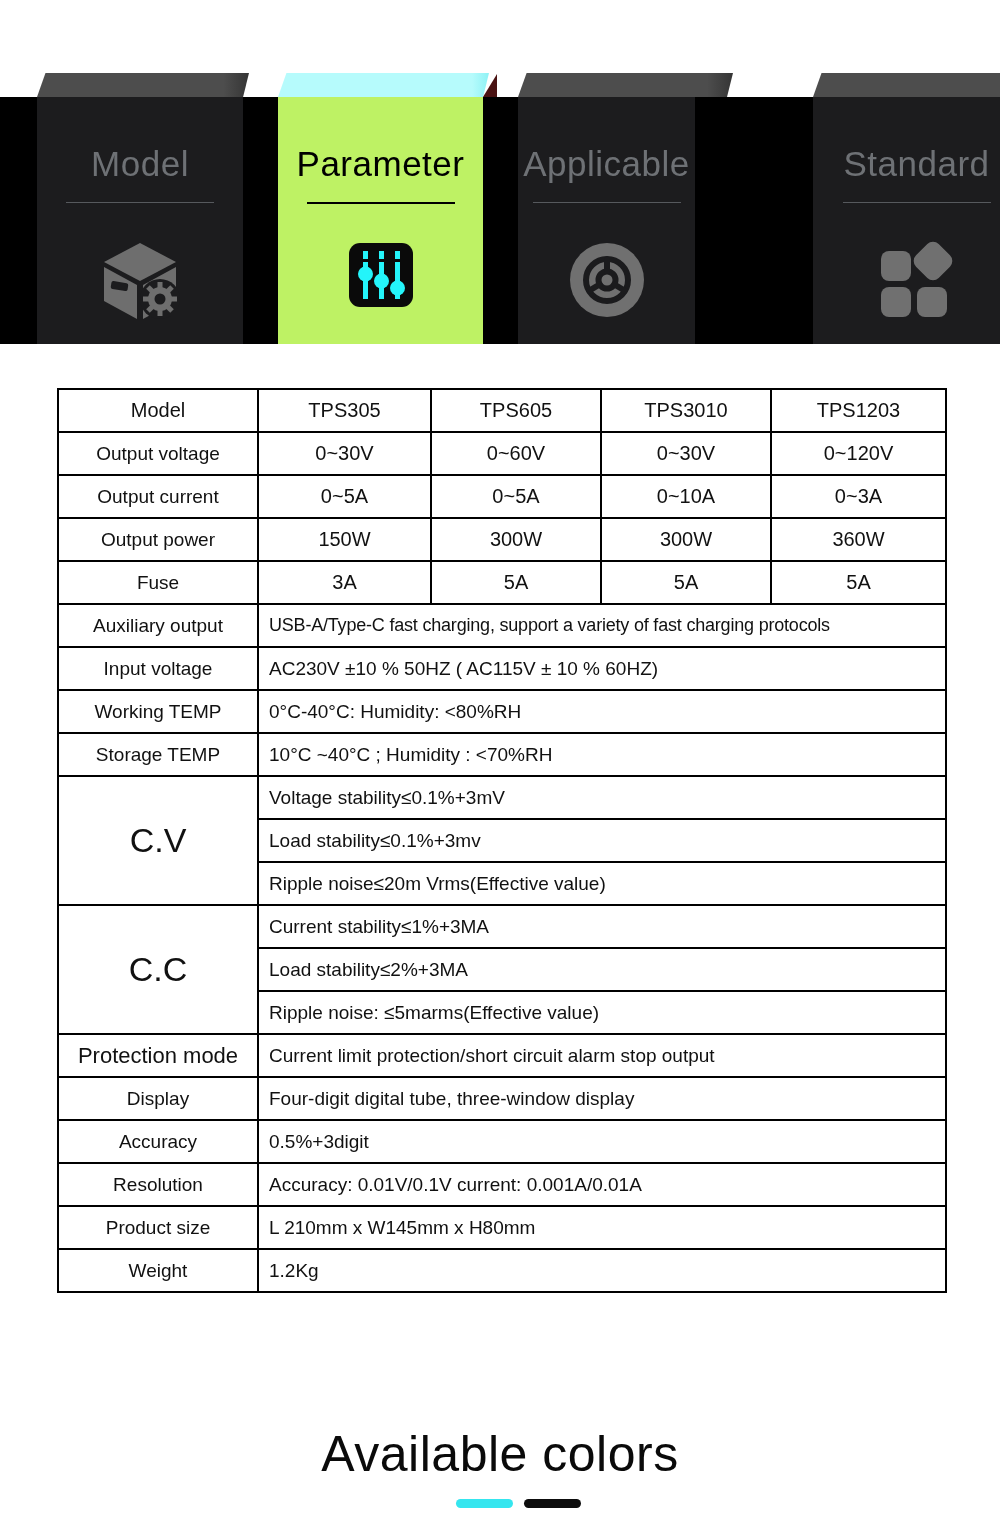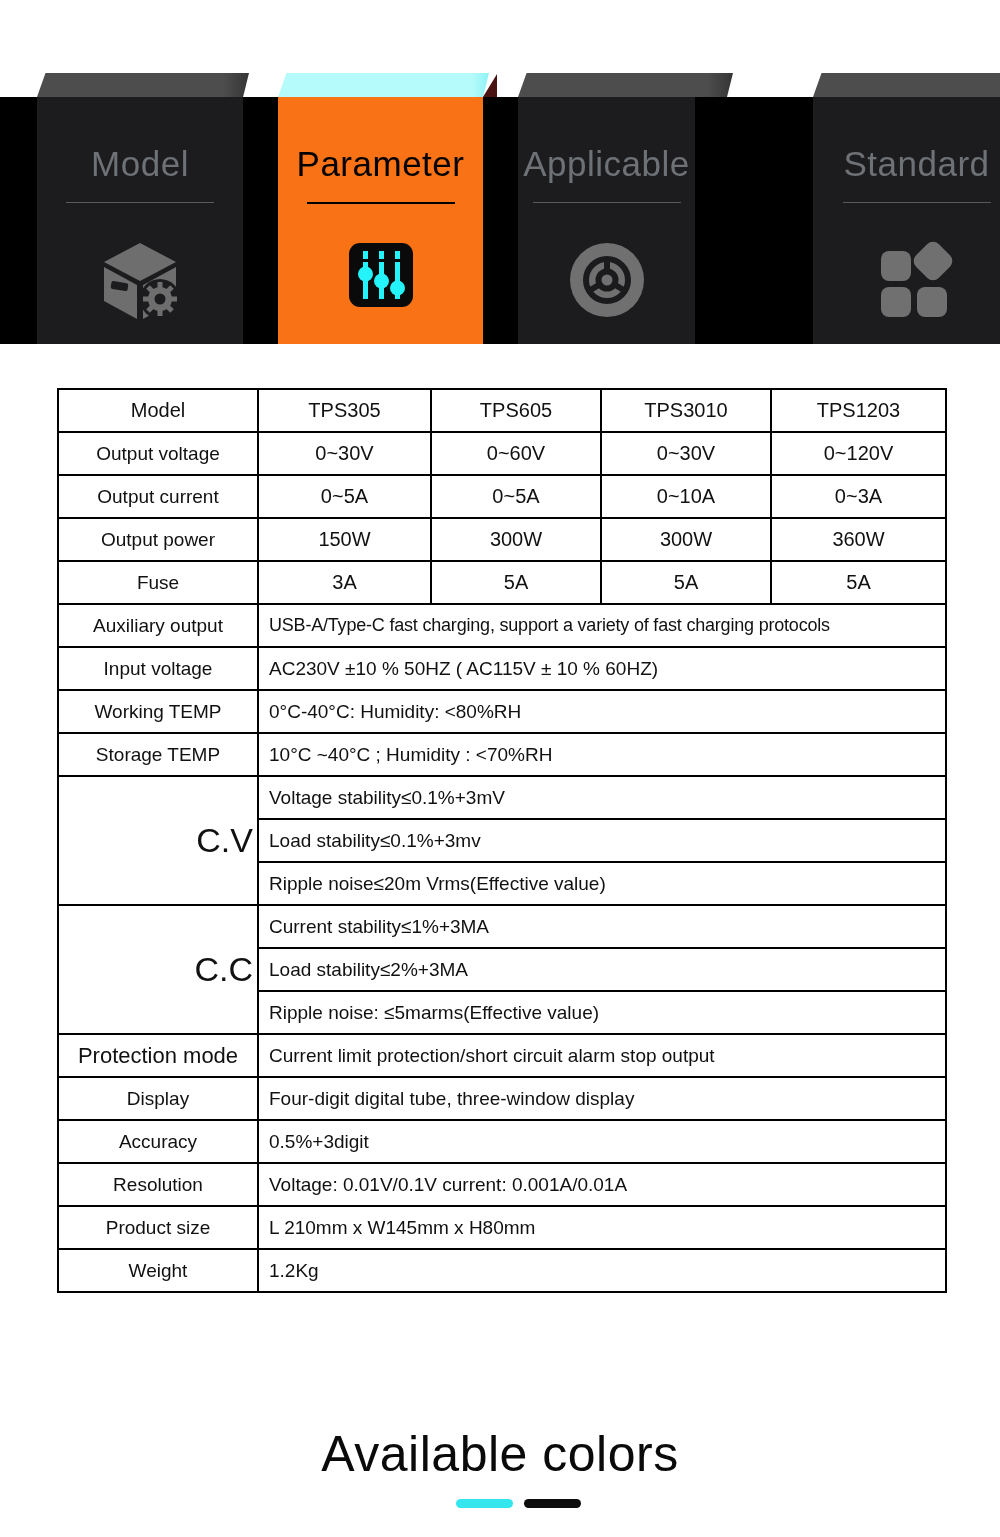--- a/index.html
+++ b/index.html
@@ -13,36 +13,36 @@
   .black-band{position:absolute;left:0;top:97px;width:1000px;height:247px;background:#000;}
   .tab{position:absolute;top:0;height:345px;}
   .flap{position:absolute;top:73px;height:24px;
         clip-path:polygon(4% 0,100% 0,97.2% 100%,0 100%);}
   .flap.dark{background:linear-gradient(to right,#4d4d4d 0 88%,#353535 100%);}
   .flap.lit{background:linear-gradient(to right,#b6fbfc 0 92%,#8ef2f5 100%);}
   .fold{position:absolute;top:74px;width:14px;height:23px;background:#4a1313;
         clip-path:polygon(100% 0,100% 100%,0 100%);}
   .card{position:absolute;top:97px;height:247px;display:flex;flex-direction:column;align-items:center;}
   .card.dark{background:#1c1c1e;}
-  .card.lit{background:#f97316;}
+  .card.lit{background:#bef264;}
   .tab-label{margin-top:48px;font-size:35px;line-height:37px;letter-spacing:.5px;}
   .card.dark .tab-label{color:#6e7175;}
   .card.lit  .tab-label{color:#000;}
   .tab-underline{margin-top:20px;width:148px;height:2px;}
   .card.dark .tab-underline{background:#56595d;height:1px;}
   .card.lit  .tab-underline{background:#000;}
   .tab-icon{margin-top:38px;}
   
   table.spec{border-collapse:collapse;margin:43px 0 0 57px;table-layout:fixed;}
   table.spec td{border:2px solid #000;text-align:center;vertical-align:middle;
                 font-size:20px;color:#111;height:41px;padding:0 4px;overflow:hidden;}
   table.spec td.lbl{font-size:19px;margin-left:40px;}
   table.spec td.val{text-align:left;padding-left:10px;font-size:19px;}
   table.spec td.val.tight{font-size:18px;letter-spacing:-0.2px;}
-  table.spec td.big{font-size:34px;text-align:right;}
+  table.spec td.big{font-size:34px;}
   
   .footer{margin-top:132px;text-align:center;}
   .footer-title{font-size:50px;color:#0a0a0a;letter-spacing:.5px;}
   .divider{margin-top:16px;display:flex;justify-content:center;gap:11px;transform:translateX(18px);}
   .divider .bar{width:57px;height:9px;border-radius:4.5px;}
   .bar.cyan{background:#35e6ef;}
   .bar.black{background:#0d0d0d;}
 </style>
 </head>
 <body>
@@ -248,21 +248,21 @@
   <tr>
     <td class="lbl">Display</td>
     <td class="val" colspan="4">Four-digit digital tube, three-window display</td>
   </tr>
   <tr>
     <td class="lbl">Accuracy</td>
     <td class="val" colspan="4">0.5%+3digit</td>
   </tr>
   <tr>
     <td class="lbl">Resolution</td>
-    <td class="val" colspan="4">Voltage: 0.01V/0.1V  current: 0.001A/0.01A</td>
+    <td class="val" colspan="4">Accuracy: 0.01V/0.1V  current: 0.001A/0.01A</td>
   </tr>
   <tr>
     <td class="lbl">Product size</td>
     <td class="val" colspan="4">L 210mm x W145mm x H80mm</td>
   </tr>
   <tr>
     <td class="lbl">Weight</td>
     <td class="val" colspan="4">1.2Kg</td>
   </tr>
   </tbody>

